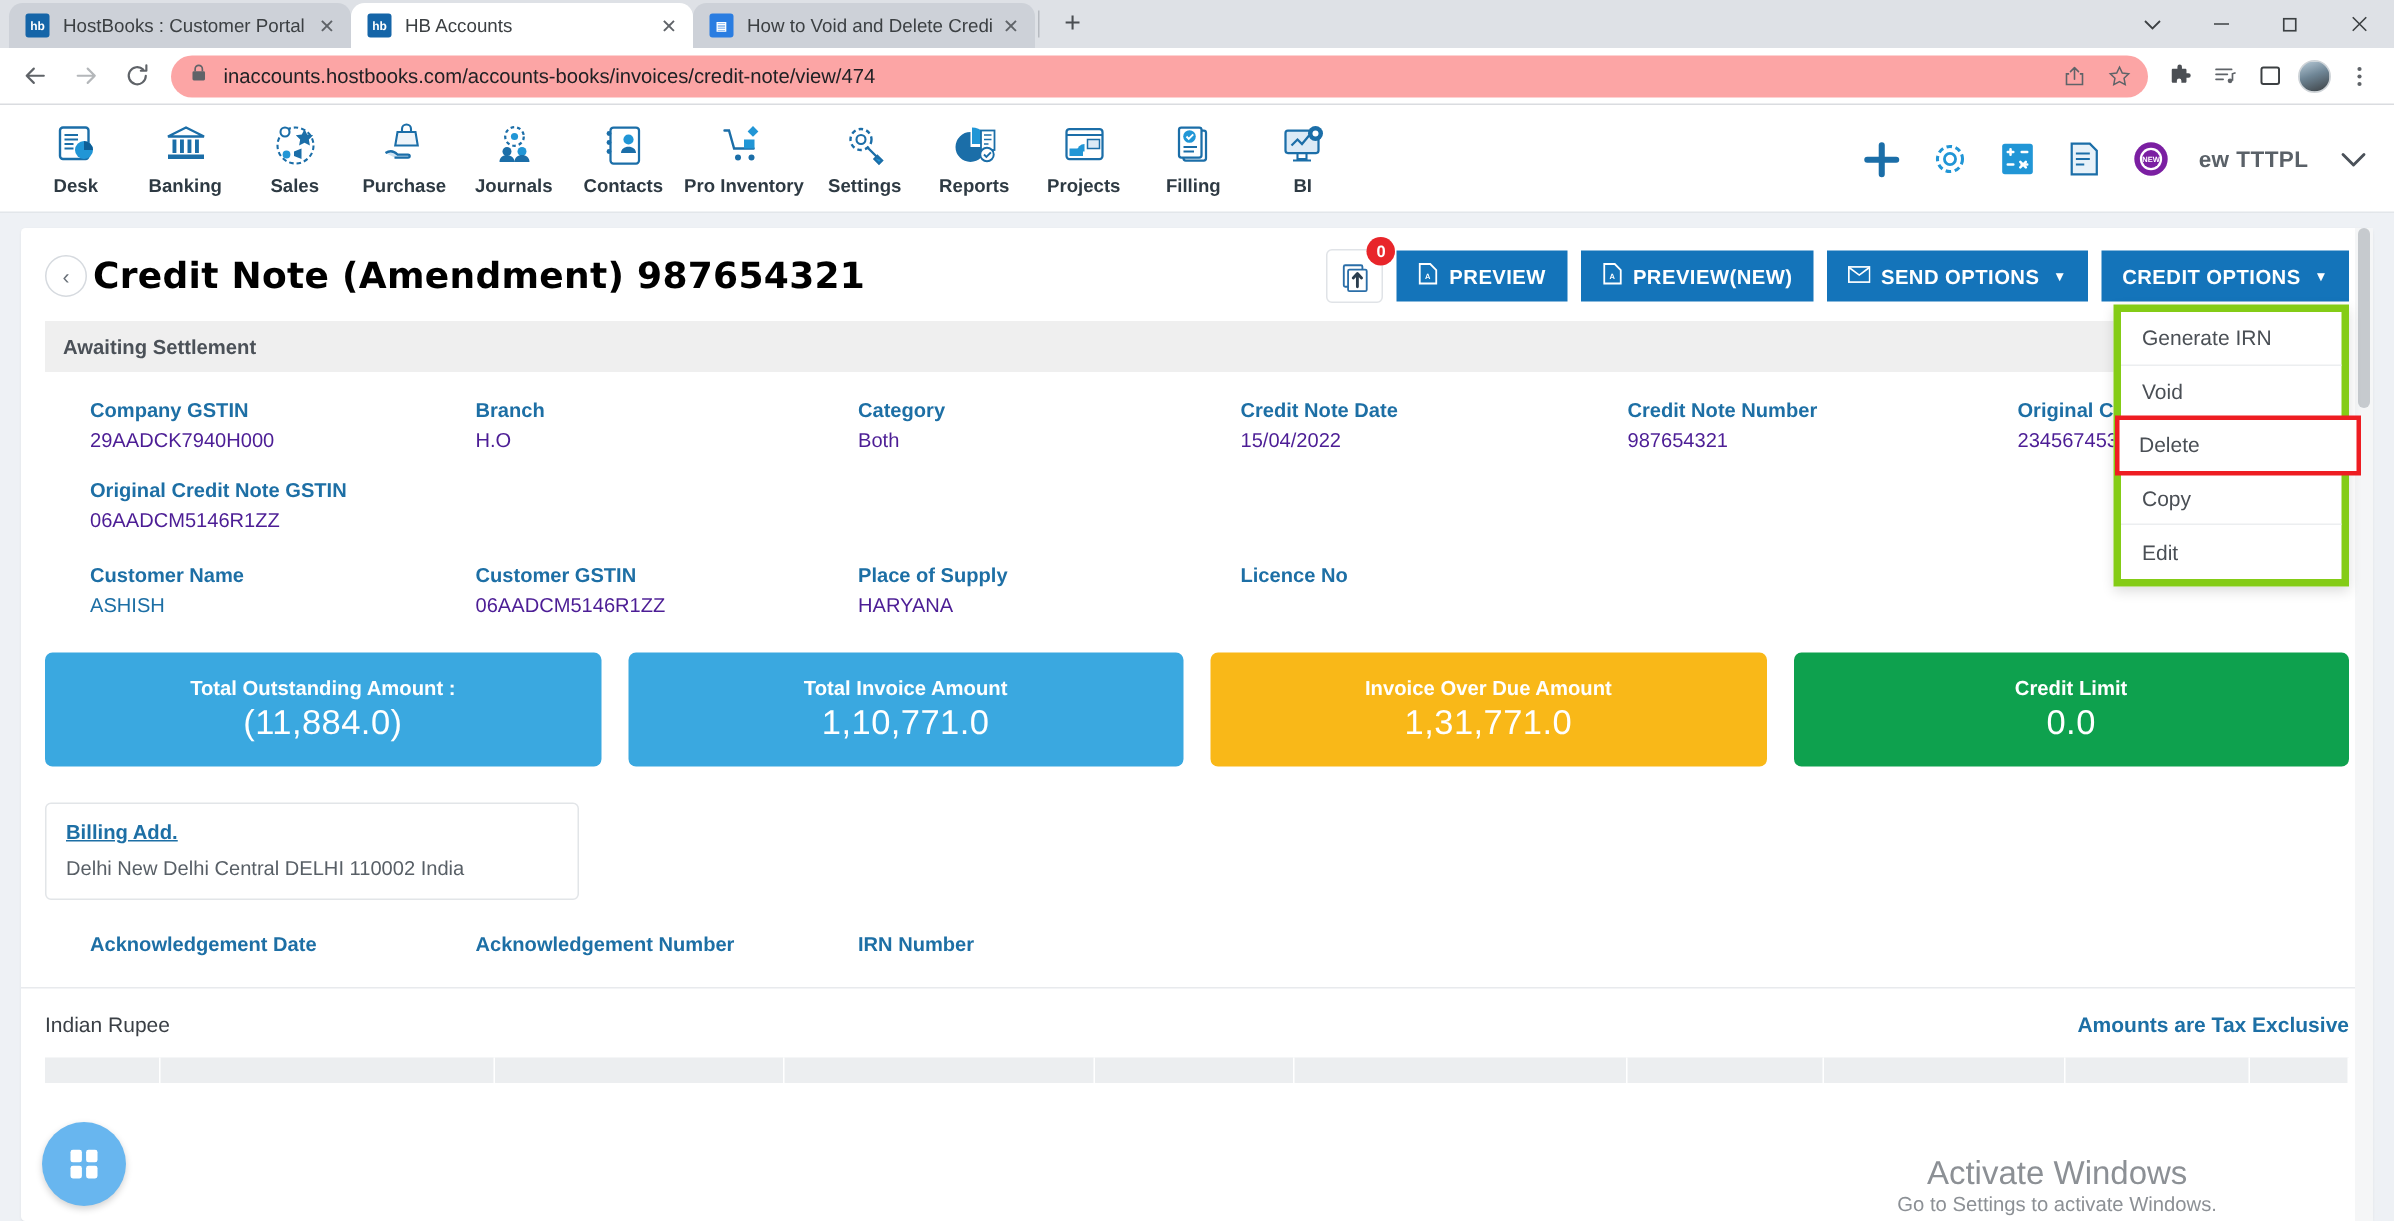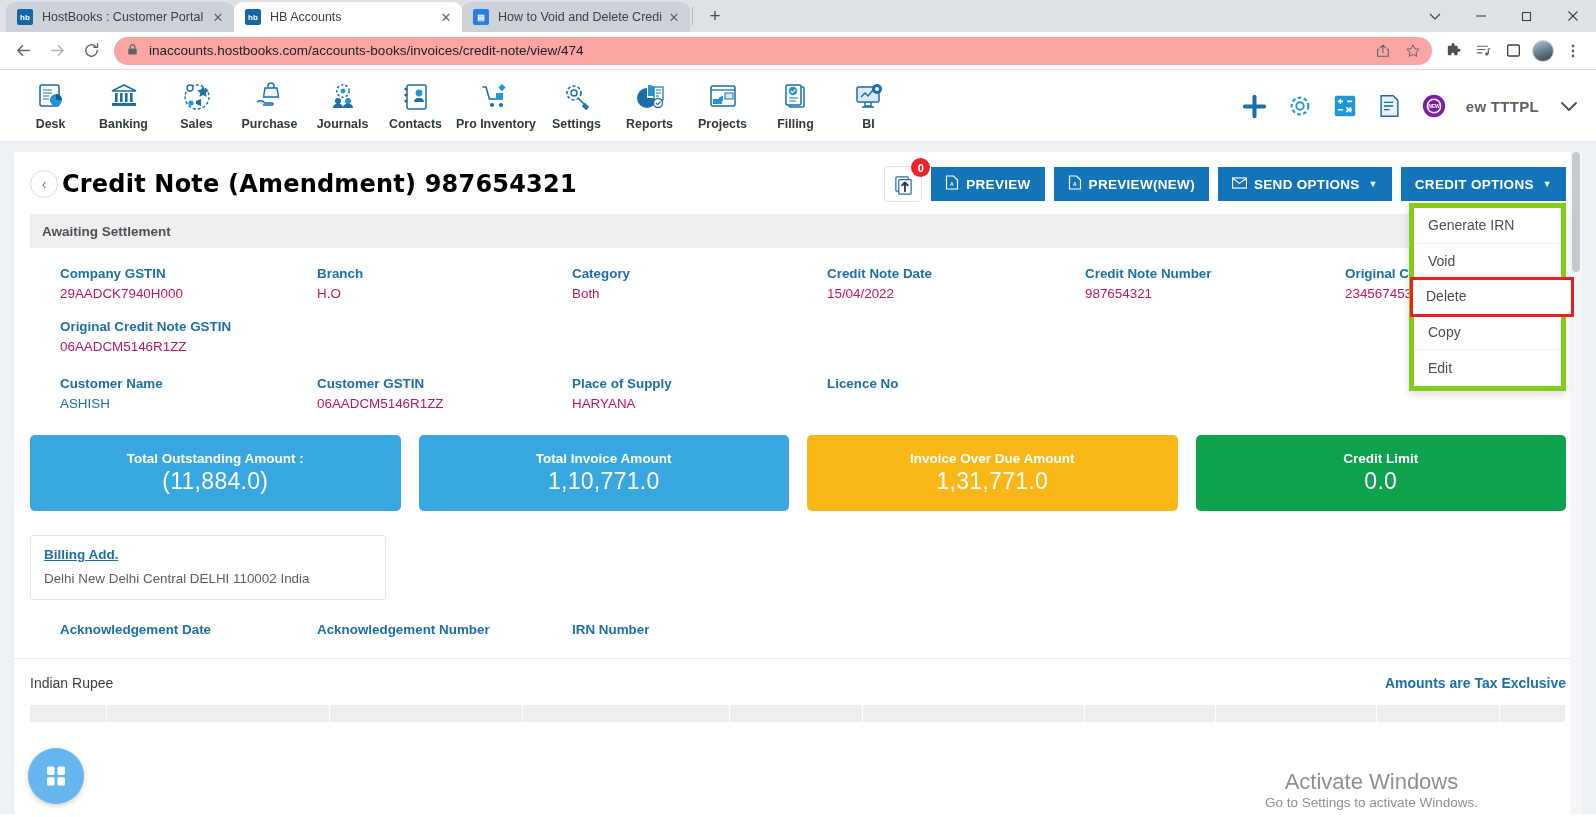--- a/index.html
+++ b/index.html
@@ -169,21 +169,21 @@
     font-size: 13.5px; font-weight: bold; color: #4b5158;
   }
 
   
   .fields { padding: 0 16px; }
   .field-row { display: flex; margin-top: 18px; }
   .field {
     flex: 0 0 auto;
   }
   .f-label { font-size: 13.4px; font-weight: bold; color: #1d6fa5; margin-bottom: 5px; }
-  .f-value { font-size: 13.4px; color: #be185d; }
+  .f-value { font-size: 13.4px; color: #4c1d95; }
   .w-col1 { width: 257px; margin-left: 30px; }
   .w-col2 { width: 255px; }
   .w-col3 { width: 255px; }
   .w-col4 { width: 258px; }
   .w-col5 { width: 260px; }
 
   
   .summary { display: flex; gap: 18px; padding: 0 16px; margin-top: 24px; }
   .sum-card {
     flex: 1 1 0; height: 76px; border-radius: 5px; color: #fff;

